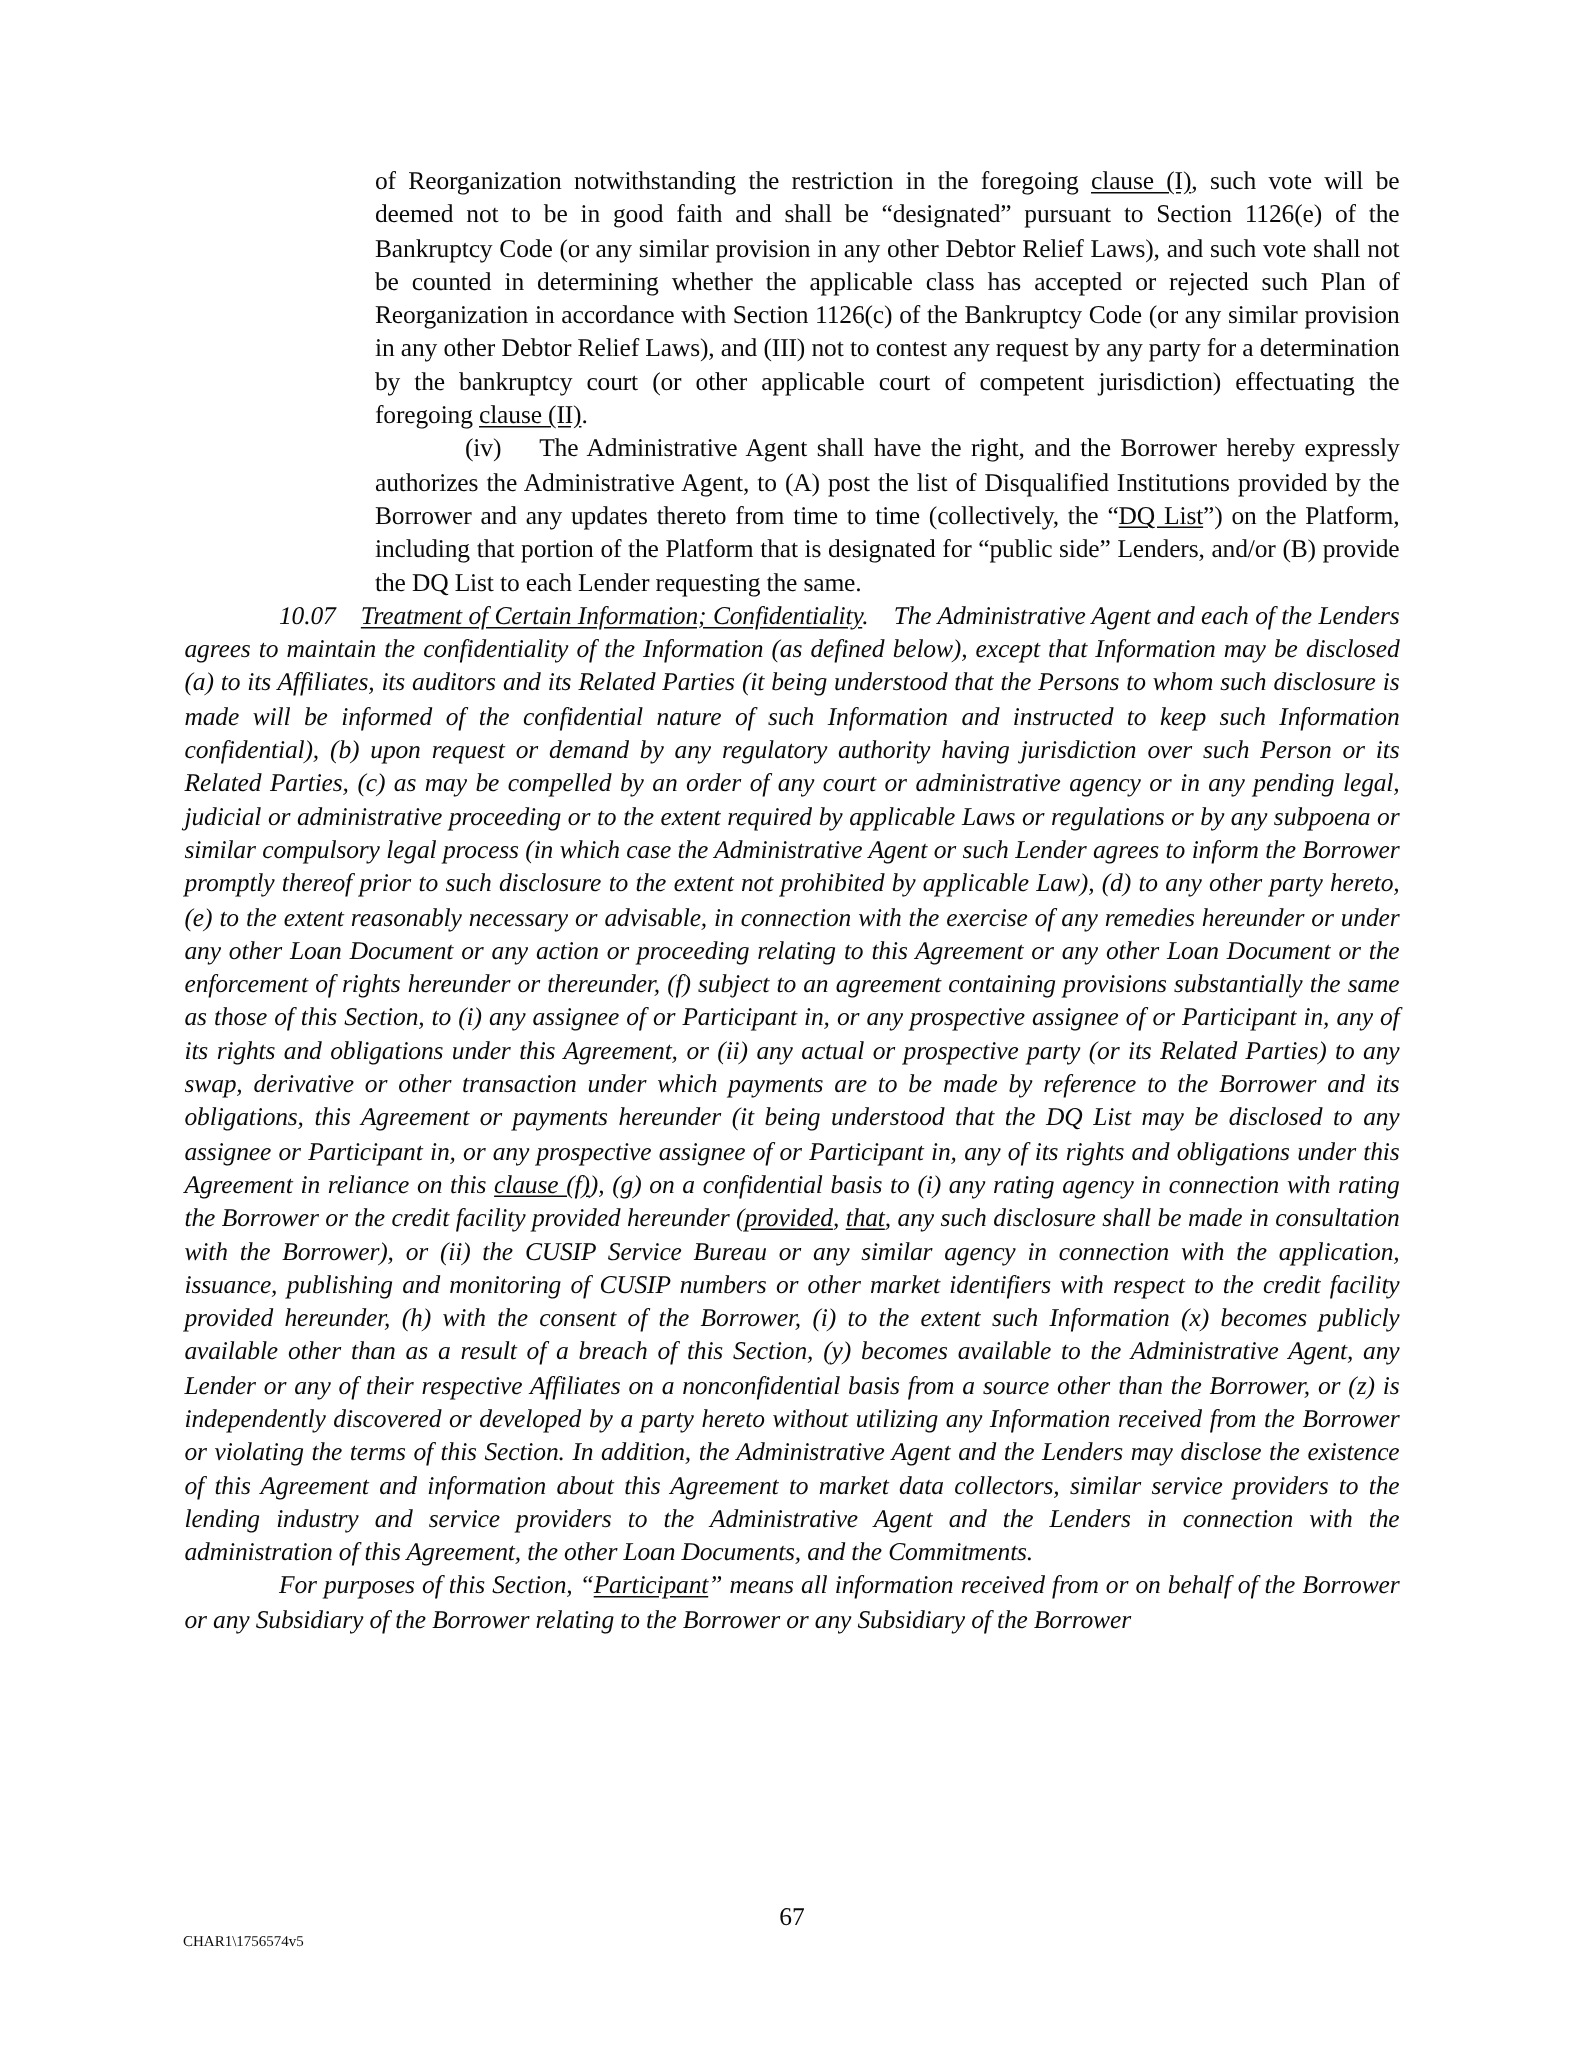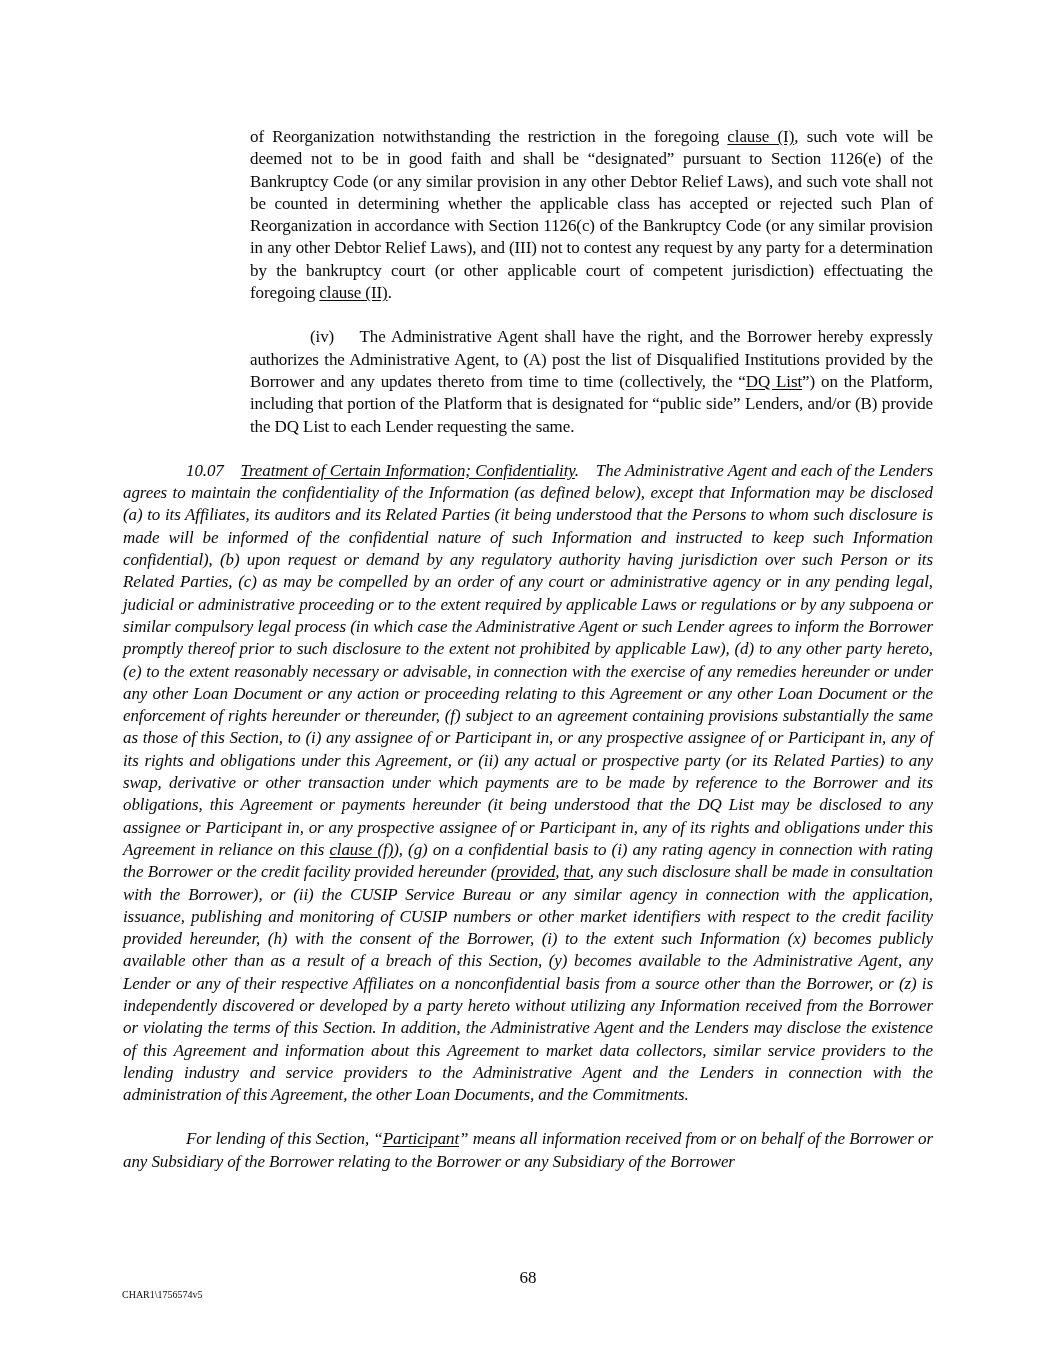--- a/index.html
+++ b/index.html
@@ -24,26 +24,24 @@
   }
   .doc-body p {
     margin: 0;
     padding: 0;
     text-align: justify;
     font-size: 17px;
     line-height: 22.3px;
     letter-spacing: -0.1px;
   }
   .doc-body p + p {
-    margin-top: 22px;
   }
   
   p.blockquote {
     margin-left: 127px;
-    margin-top: 16px;
   }
   p.blockquote-indent {
     margin-left: 127px;
     text-indent: 60px;
   }
   
   p.body-indent {
     text-indent: 63px;
     font-style: italic;
   }
@@ -69,17 +67,17 @@
   }
 </style>
 </head>
 <body>
 
 <div class="page">
   <div class="doc-body">
       <p class="blockquote"><span>of Reorganization notwithstanding the restriction in the foregoing </span><span class="u">clause (I)</span><span>, such vote will be deemed not to be in good faith and shall be “designated” pursuant to Section 1126(e) of the Bankruptcy Code (or any similar provision in any other Debtor Relief Laws), and such vote shall not be counted in determining whether the applicable class has accepted or rejected such Plan of Reorganization in accordance with Section 1126(c) of the Bankruptcy Code (or any similar provision in any other Debtor Relief Laws), and (III) not to contest any request by any party for a determination by the bankruptcy court (or other applicable court of competent jurisdiction) effectuating the foregoing </span><span class="u">clause (II)</span><span>.</span></p>
       <p class="blockquote-indent"><span>(iv)  The Administrative Agent shall have the right, and the Borrower hereby expressly authorizes the Administrative Agent, to (A) post the list of Disqualified Institutions provided by the Borrower and any updates thereto from time to time (collectively, the “</span><span class="u">DQ List</span><span>”) on the Platform, including that portion of the Platform that is designated for “public side” Lenders, and/or (B) provide the DQ List to each Lender requesting the same.</span></p>
       <p class="body-indent"><span>10.07  </span><span class="u">Treatment of Certain Information; Confidentiality</span><span>.  The Administrative Agent and each of the Lenders agrees to maintain the confidentiality of the Information (as defined below), except that Information may be disclosed (a) to its Affiliates, its auditors and its Related Parties (it being understood that the Persons to whom such disclosure is made will be informed of the confidential nature of such Information and instructed to keep such Information confidential), (b) upon request or demand by any regulatory authority having jurisdiction over such Person or its Related Parties, (c) as may be compelled by an order of any court or administrative agency or in any pending legal, judicial or administrative proceeding or to the extent required by applicable Laws or regulations or by any subpoena or similar compulsory legal process (in which case the Administrative Agent or such Lender agrees to inform the Borrower promptly thereof prior to such disclosure to the extent not prohibited by applicable Law), (d) to any other party hereto, (e) to the extent reasonably necessary or advisable, in connection with the exercise of any remedies hereunder or under any other Loan Document or any action or proceeding relating to this Agreement or any other Loan Document or the enforcement of rights hereunder or thereunder, (f) subject to an agreement containing provisions substantially the same as those of this Section, to (i) any assignee of or Participant in, or any prospective assignee of or Participant in, any of its rights and obligations under this Agreement, or (ii) any actual or prospective party (or its Related Parties) to any swap, derivative or other transaction under which payments are to be made by reference to the Borrower and its obligations, this Agreement or payments hereunder (it being understood that the DQ List may be disclosed to any assignee or Participant in, or any prospective assignee of or Participant in, any of its rights and obligations under this Agreement in reliance on this </span><span class="u">clause (f)</span><span>), (g) on a confidential basis to (i) any rating agency in connection with rating the Borrower or the credit facility provided hereunder (</span><span class="u">provided</span><span>, </span><span class="u">that</span><span>, any such disclosure shall be made in consultation with the Borrower), or (ii) the CUSIP Service Bureau or any similar agency in connection with the application, issuance, publishing and monitoring of CUSIP numbers or other market identifiers with respect to the credit facility provided hereunder, (h) with the consent of the Borrower, (i) to the extent such Information (x) becomes publicly available other than as a result of a breach of this Section, (y) becomes available to the Administrative Agent, any Lender or any of their respective Affiliates on a nonconfidential basis from a source other than the Borrower, or (z) is independently discovered or developed by a party hereto without utilizing any Information received from the Borrower or violating the terms of this Section. In addition, the Administrative Agent and the Lenders may disclose the existence of this Agreement and information about this Agreement to market data collectors, similar service providers to the lending industry and service providers to the Administrative Agent and the Lenders in connection with the administration of this Agreement, the other Loan Documents, and the Commitments.</span></p>
-      <p class="body-indent"><span>For lending of this Section, “</span><span class="u">Participant</span><span>” means all information received from or on behalf of the Borrower or any Subsidiary of the Borrower relating to the Borrower or any Subsidiary of the Borrower</span></p>
+      <p class="body-indent"><span>For purposes of this Section, “</span><span class="u">Participant</span><span>” means all information received from or on behalf of the Borrower or any Subsidiary of the Borrower relating to the Borrower or any Subsidiary of the Borrower</span></p>
     </div>
-  <div class="page-number">68</div>
+  <div class="page-number">67</div>
   <div class="doc-footer">CHAR1\1756574v5</div>
 </div>
 
 </body></html>

